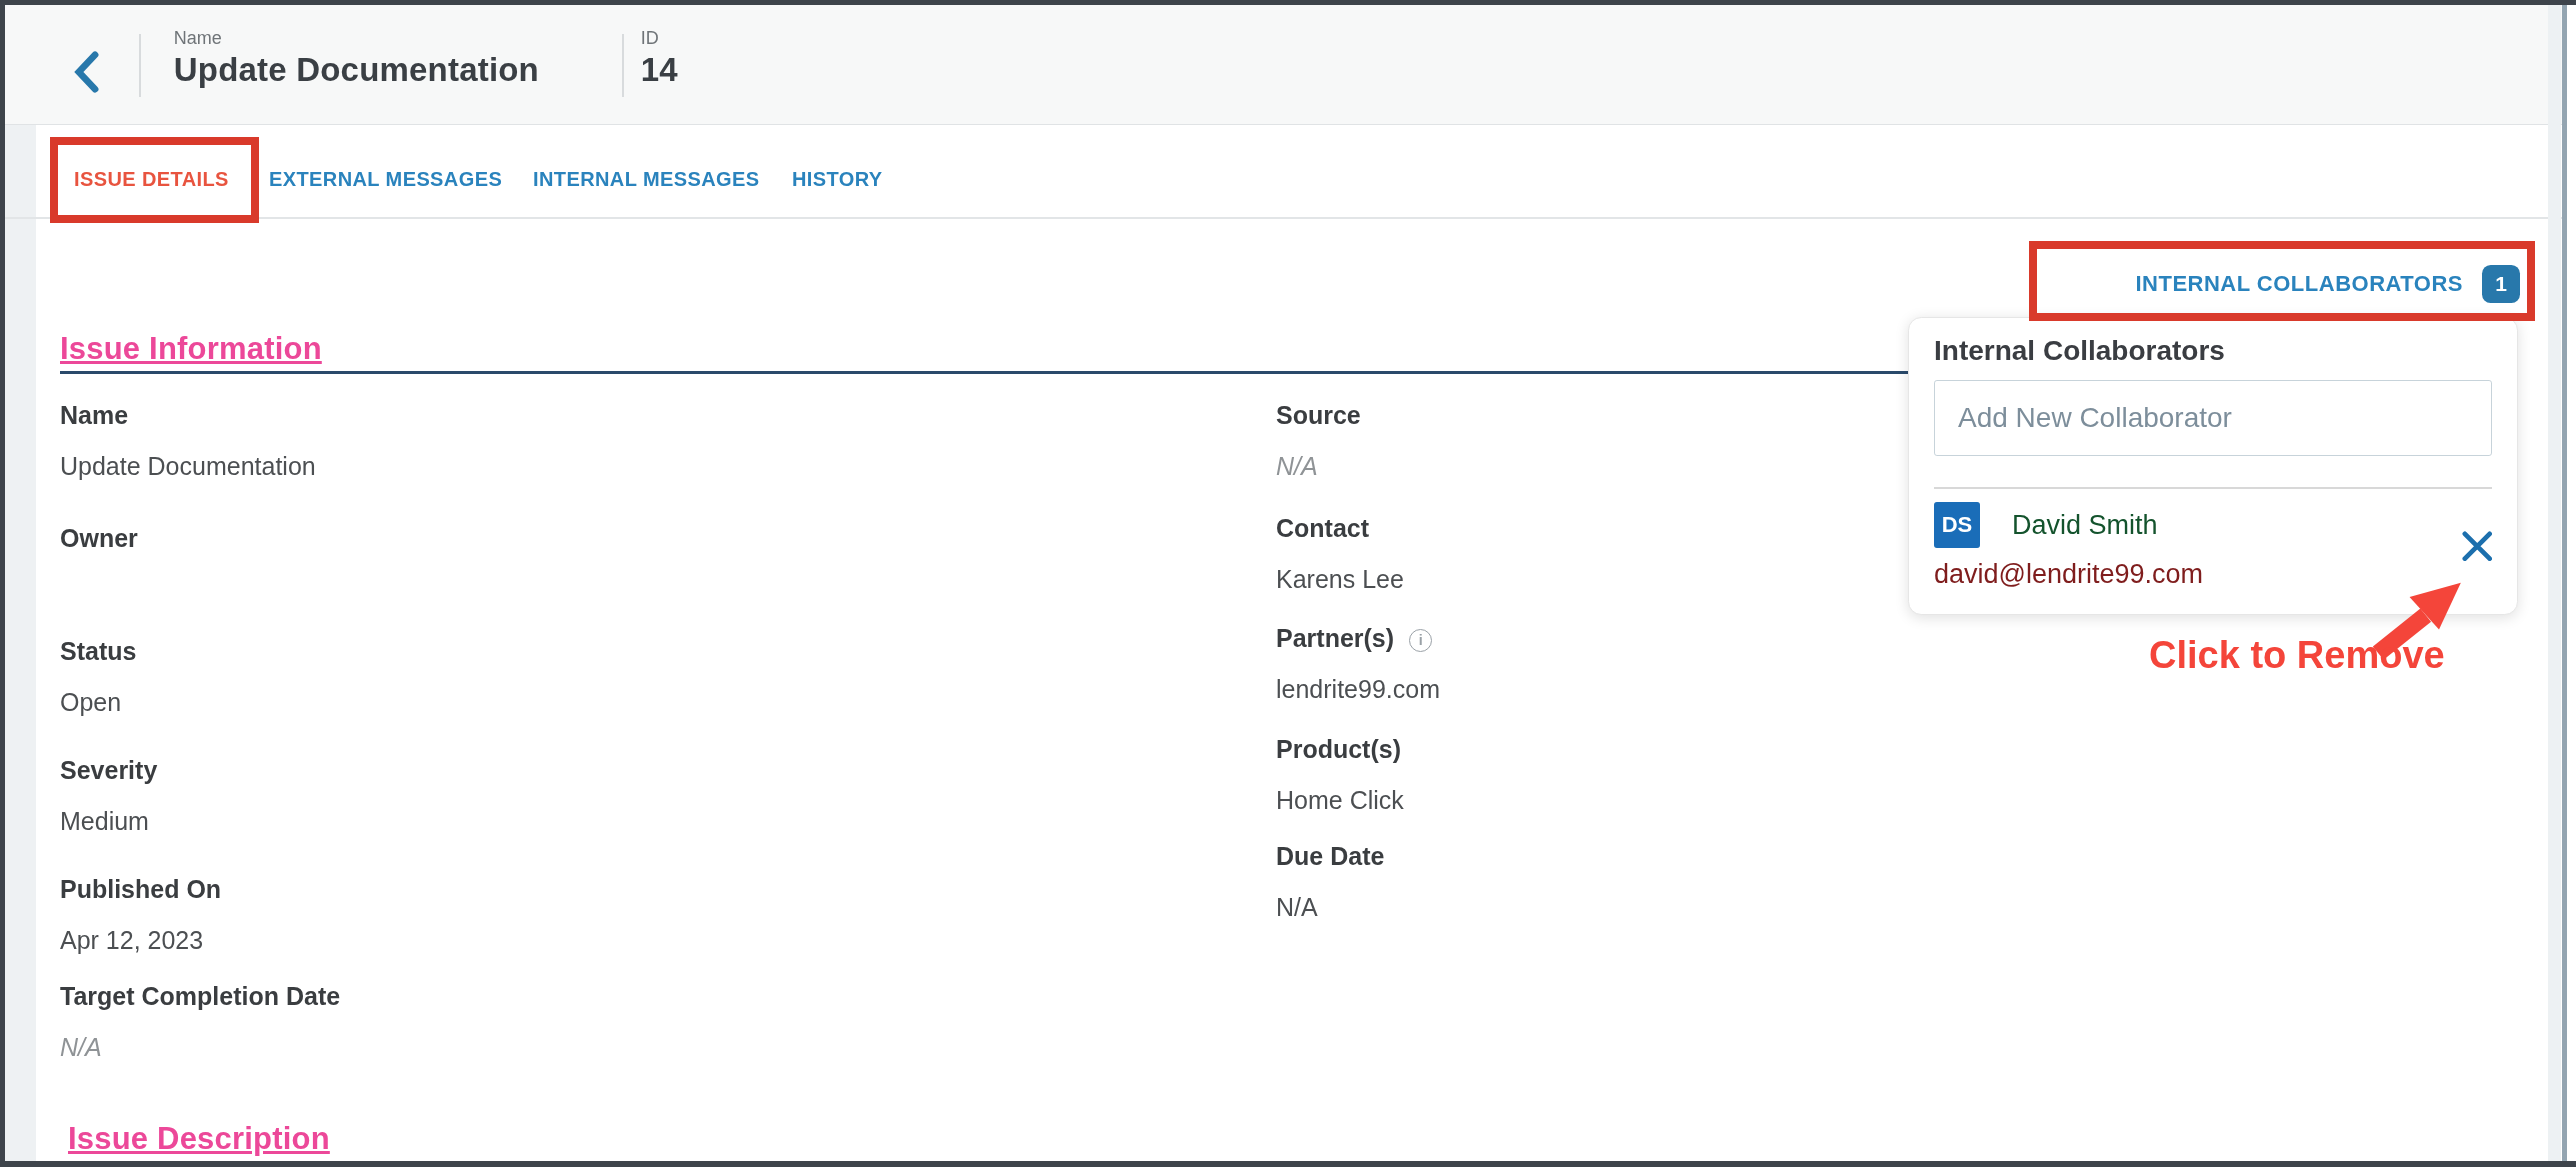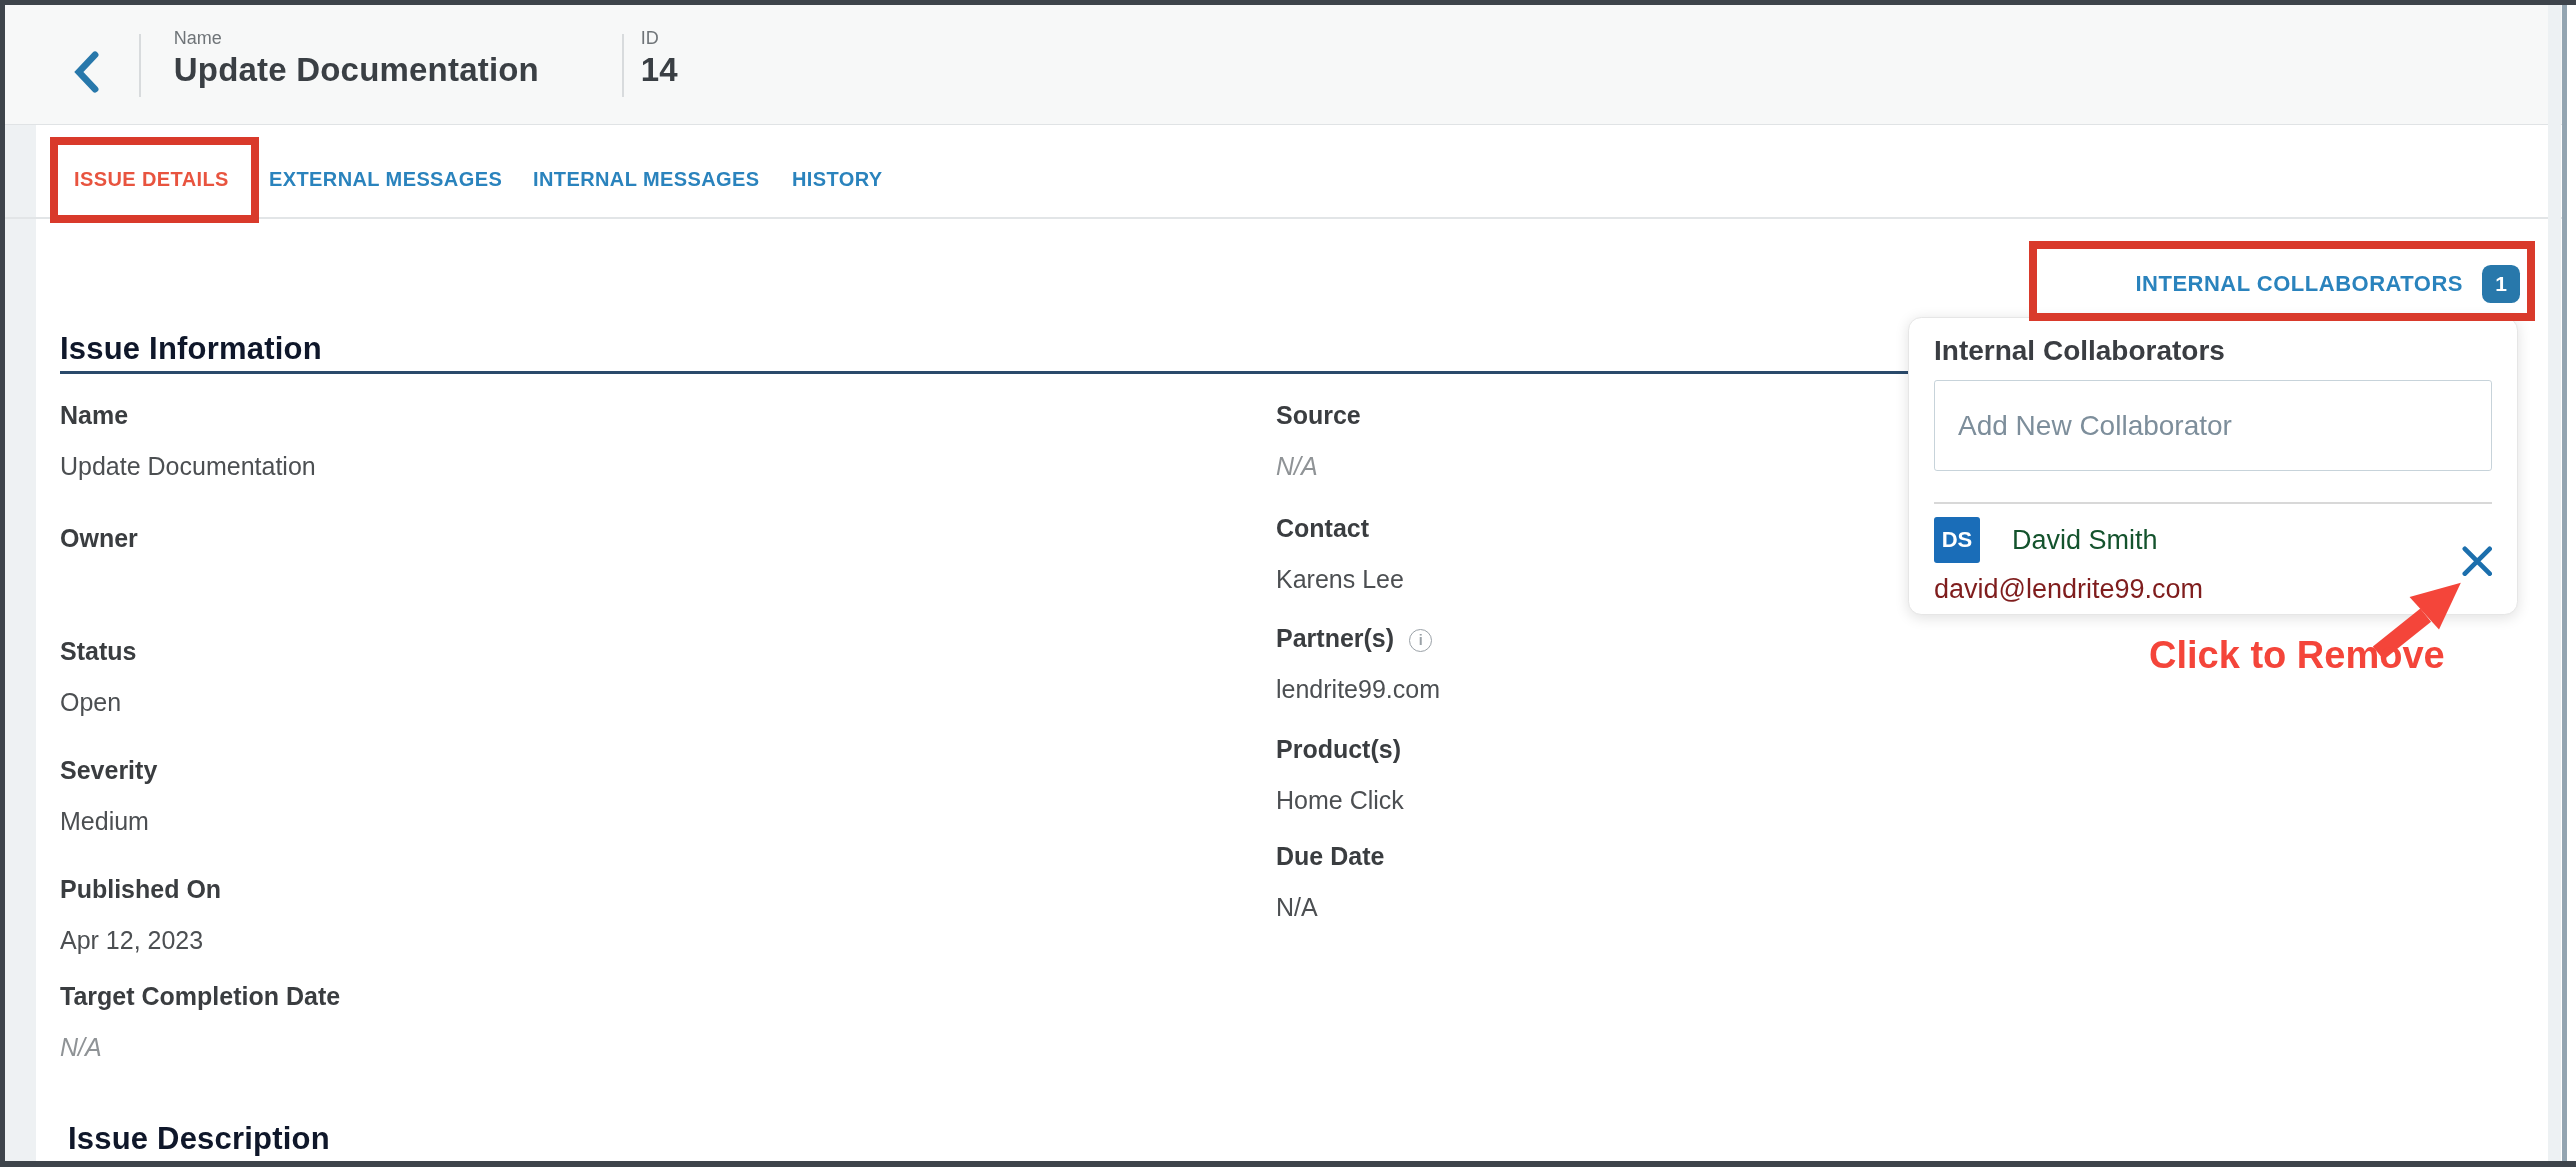--- a/index.html
+++ b/index.html
@@ -27,40 +27,40 @@
   .tabbar-line{position:absolute; left:4.8px; top:217px; width:2557px; height:1.9px; background:#e2e5e7;}
   .tab{position:absolute; top:168px; font-size:20px; font-weight:700; letter-spacing:0.4px; color:#2a83bd; cursor:pointer; white-space:nowrap;}
   .tab.active{color:#e8543f;}
 
   
   .anno-box{position:absolute; border:8.6px solid #d93a2b; box-sizing:border-box; z-index:10; pointer-events:none;}
   .anno-text{position:absolute; font-size:38px; font-weight:700; color:#f4453a; z-index:10; white-space:nowrap;}
   .anno-arrow{position:absolute; z-index:10;}
 
   
-  .section-title{position:absolute; font-size:31px; font-weight:700; color:#0f172a; letter-spacing:0.2px;}
+  .section-title{position:absolute; font-size:31px; font-weight:700; color:#ec4899; letter-spacing:0.2px;text-decoration:underline;}
   .section-underline{position:absolute; height:2.9px; background:#2a4a6b; z-index:1;}
   .field{position:absolute; white-space:nowrap;}
   .field .lbl{font-size:25px; font-weight:700; color:#3a3d40; line-height:30.5px;}
   .field .val{font-size:25px; color:#4c4f52; line-height:30.5px; margin-top:20px;}
   .field .val.na{font-style:italic; color:#8f9396;}
   .info-icon{display:inline-block; vertical-align:1.9px; margin-left:15.2px; width:21px; height:21px; border:1.9px solid #9aa1a7;
     border-radius:50%; color:#9aa1a7; font-size:14.3px; line-height:21px; text-align:center; font-weight:700; cursor:pointer;}
 
   
   .collab-btn{position:absolute; top:265px; right:56px; display:flex; align-items:center; gap:19px; cursor:pointer; z-index:6;}
   .collab-btn .txt{font-size:22px; font-weight:700; letter-spacing:0.5px; color:#2a83bd;}
   .collab-badge{min-width:38px; height:38px; background:#2878ab; border-radius:8.6px; color:#fff; font-size:21px; font-weight:700;
     display:flex; align-items:center; justify-content:center; padding:0 3.8px; box-sizing:border-box;}
 
   
   .popup{position:absolute; left:1908px; top:317px; width:610px; height:298px; background:#fff; border:1px solid #e6e6e6;
     border-radius:13.3px; box-shadow:0 2.9px 13.3px rgba(0,0,0,.12); z-index:5; box-sizing:border-box; padding:17px 25px 0 25px;}
   .popup-title{font-size:28px; font-weight:600; color:#3a3d42;}
-  .popup-input{display:block; width:100%; box-sizing:border-box; height:91px; margin-top:13.3px; border:1.9px solid #c7d3da; border-radius:2.9px;
+  .popup-input{display:block; width:100%; box-sizing:border-box; height:76px; margin-top:13.3px; border:1.9px solid #c7d3da; border-radius:2.9px;
     font-family:"Liberation Sans",sans-serif; font-size:28px; color:#3f4a53; padding:0 23px; outline:none;}
   .popup-input::placeholder{color:#7d8e9b; opacity:1;}
   .popup-divider{height:1.9px; background:#d8d8d8; margin-top:30.5px;}
   .collab-row{position:relative; margin-top:13.3px; height:91px;}
   .avatar{position:absolute; left:0; top:0; width:46px; height:46px; background:#1a6db8; border-radius:2.9px; color:#fff;
     font-size:22px; font-weight:700; display:flex; align-items:center; justify-content:center;}
   .collab-name{position:absolute; left:78px; top:7.6px; font-size:27px; color:#14532d;}
   .collab-email{position:absolute; left:0; top:57px; font-size:27px; color:#7f1d1d;}
   .remove-x{position:absolute; right:0; top:28.6px; width:30.5px; height:30.5px; cursor:pointer;}
 </style>

